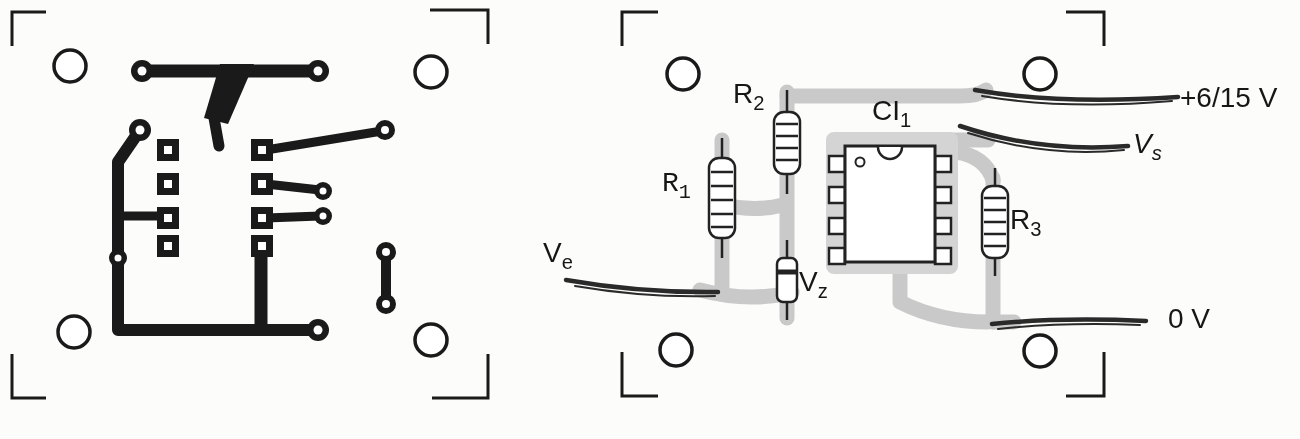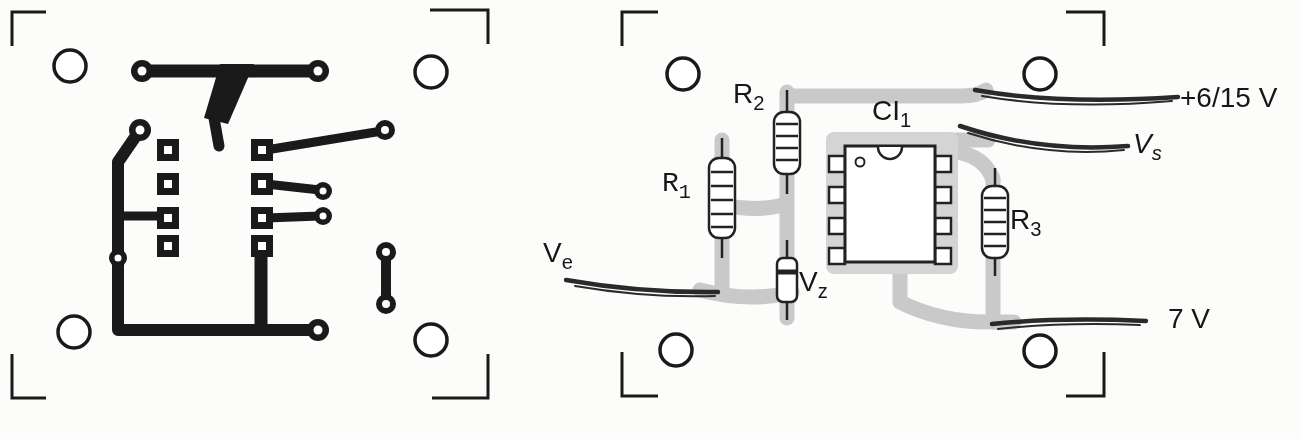--- a/index.html
+++ b/index.html
@@ -224,15 +224,15 @@
   </svg>
 
   <div class="lbl" style="left:662px;top:170px;font-family:Liberation Mono, monospace;"><span>R</span><sub>1</sub></div>
   <div class="lbl" style="left:733px;top:80px;"><span>R</span><sub>2</sub></div>
   <div class="lbl" style="left:1010px;top:206px;"><span>R</span><sub>3</sub></div>
   <div class="lbl" style="left:872px;top:97px;"><span>CI</span><sub>1</sub></div>
   <div class="lbl" style="left:799px;top:268px;text-align:right;"><span>V</span><sub>z</sub></div>
   <div class="lbl" style="left:543px;top:223px;margin-top:16px;"><span>V</span><sub>e</sub></div>
   <div class="lbl" style="left:1133px;top:130px;font-style:italic;"><span>V</span><sub>s</sub></div>
   <div class="lbl" style="left:1180px;top:84px;"><span>+6/15 V</span></div>
-  <div class="lbl" style="left:1168px;top:305px;"><span>7 V</span></div>
+  <div class="lbl" style="left:1168px;top:305px;"><span>0 V</span></div>
 
 </div>
 
 </body></html>

